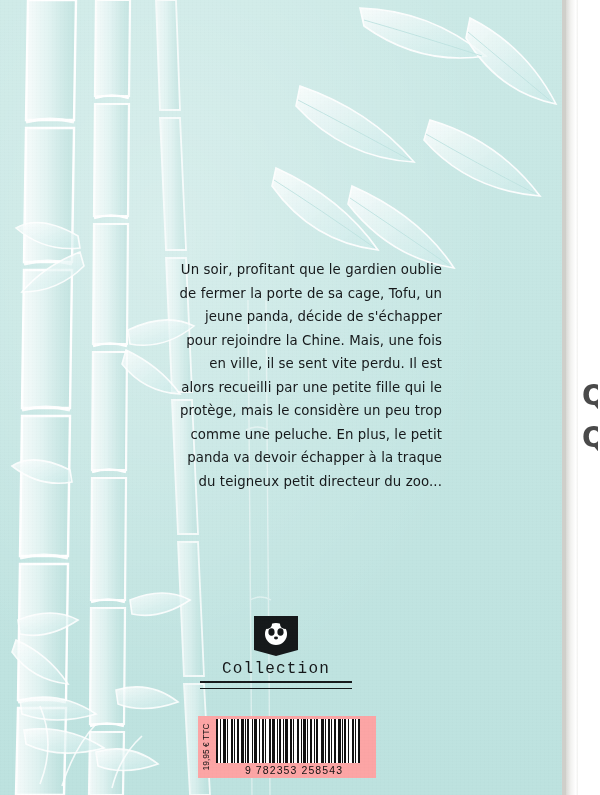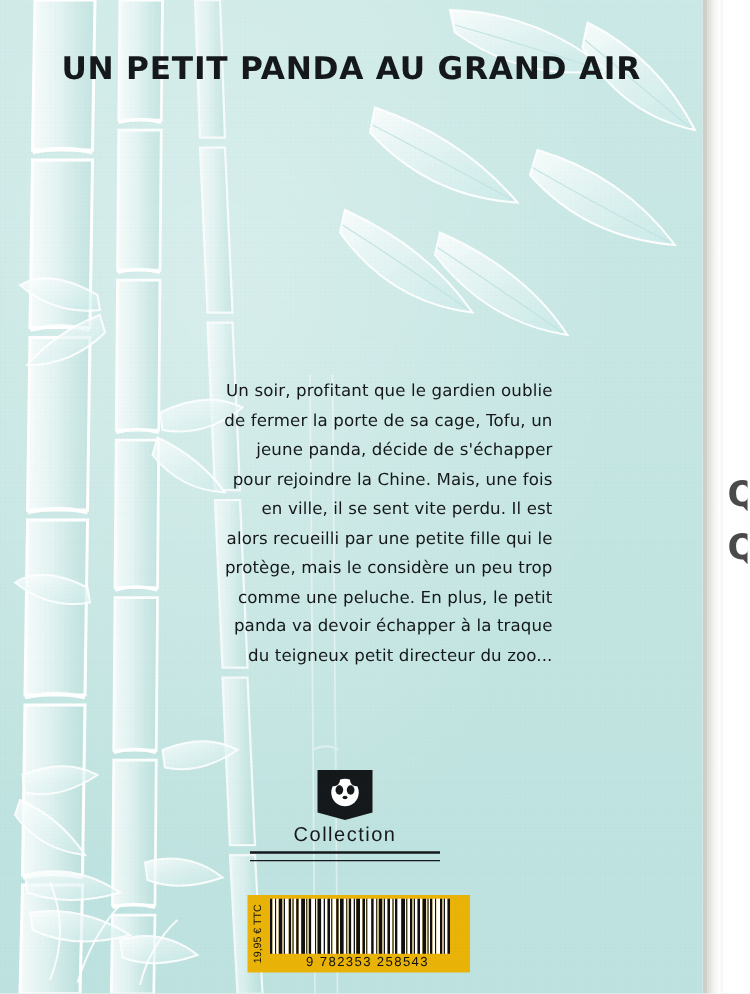--- a/index.html
+++ b/index.html
@@ -108,33 +108,32 @@
   .blurb {
     position: absolute;
     left: 176px; top: 258px;
     width: 266px;
     text-align: right;
     font-family: "DejaVu Sans", sans-serif;
     font-size: 13.3px;
     line-height: 23.5px;
     color: #16191b;
     letter-spacing: .1px;
-    margin-top: 44px;
   }
 
   
   .collection {
     position: absolute;
     left: 176px; top: 610px;
     width: 200px;
     text-align: center;
     color: #16191b;
   }
   .collection-label {
-    font-family: Liberation Sans, sans-serif;
+    font-family: Liberation Mono, monospace;
     font-size: 16px;
     letter-spacing: 1.2px;
     margin-top: 4px;
   }
   .collection-rule {
     width: 152px;
     height: 1.5px;
     background: #16191b;
     margin: 3px auto 4px;
   }
@@ -144,21 +143,21 @@
     font-size: 15.5px;
     letter-spacing: .2px;
     white-space: nowrap;
   }
 
   
   .barcode-box {
     position: absolute;
     left: 198px; top: 716px;
     width: 178px; height: 62px;
-    background: #eab308;
+    background: #fca5a5;
     display: flex;
     align-items: flex-start;
   }
   .price {
     width: 16px;
     height: 62px;
     display: flex;
     align-items: center;
     justify-content: center;
     font-size: 8.5px;
@@ -332,21 +331,20 @@
       </g>
 
       <g stroke="#ffffff" stroke-width="1.6" fill="none" opacity="0.85">
         <path d="M40 784 Q56 744 40 706"></path>
         <path d="M62 786 Q74 748 96 724"></path>
         <path d="M112 788 Q120 756 142 736"></path>
       </g>
     </svg>
 
     <div class="title-wrap">
-      <div class="subtitle">UN PETIT PANDA AU GRAND AIR</div>
     </div>
 
     <div class="blurb">Un soir, profitant que le gardien oublie de fermer la porte de sa cage, Tofu, un jeune panda, décide de s'échapper pour rejoindre la Chine. Mais, une fois en ville, il se sent vite perdu. Il est alors recueilli par une petite fille qui le protège, mais le considère un peu trop comme une peluche. En plus, le petit panda va devoir échapper à la traque du teigneux petit directeur du zoo...</div>
 
     <div class="collection">
       <svg width="56" height="46" viewBox="0 0 56 46" style="display:block;margin:0 auto;">
         <path d="M6 6 L50 6 L50 40 L28 46 L6 40 Z" fill="#16191b"></path>
         <circle cx="28" cy="24" r="11" fill="#ffffff"></circle>
         <ellipse cx="19" cy="14" rx="5" ry="5" fill="#16191b"></ellipse>
         <ellipse cx="37" cy="14" rx="5" ry="5" fill="#16191b"></ellipse>

